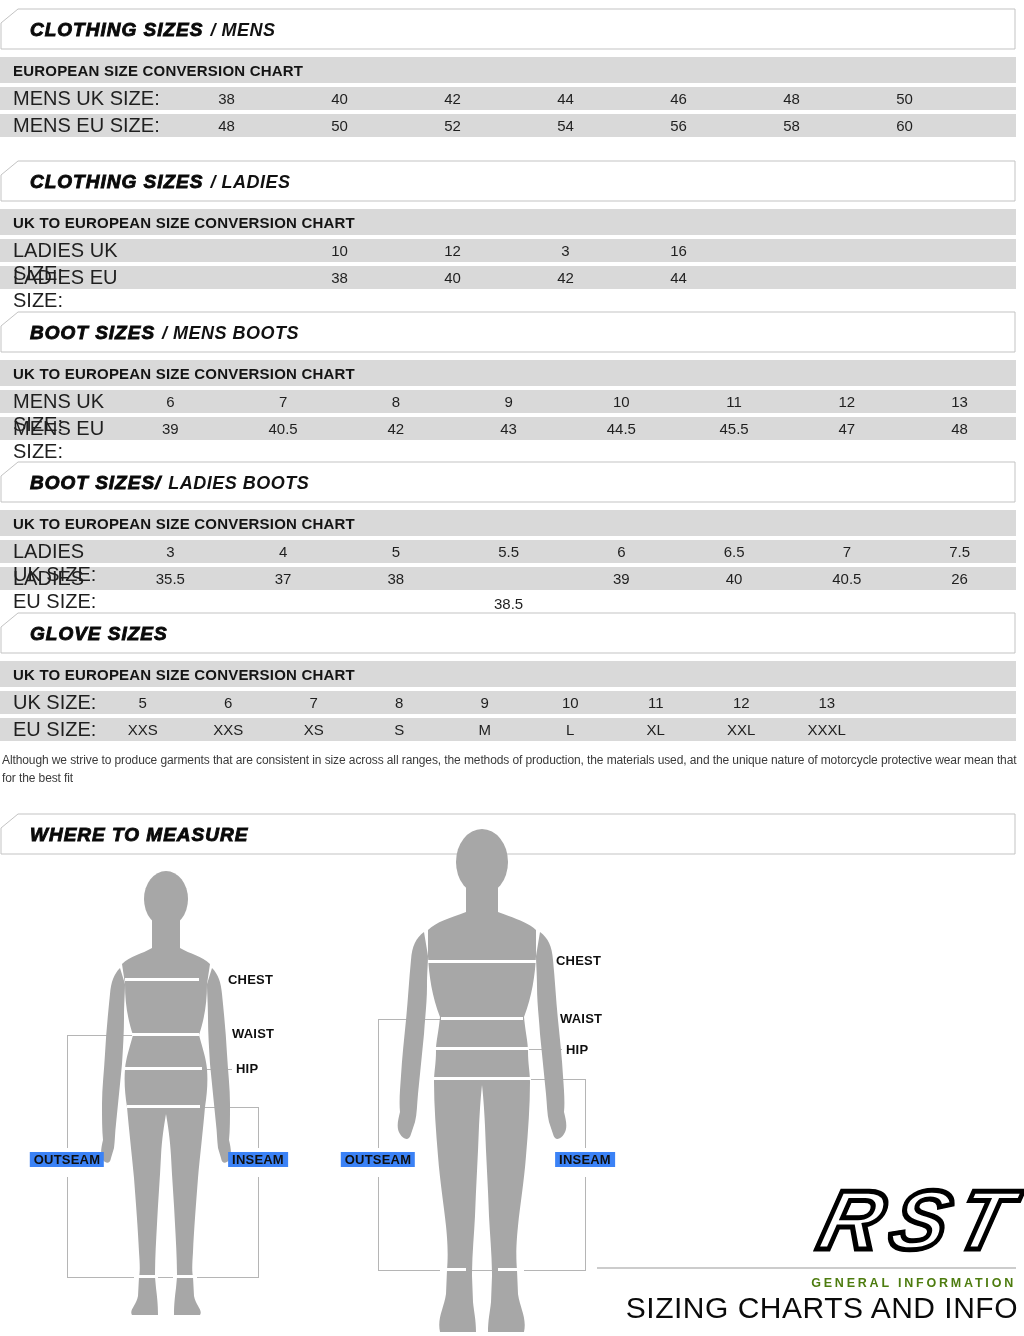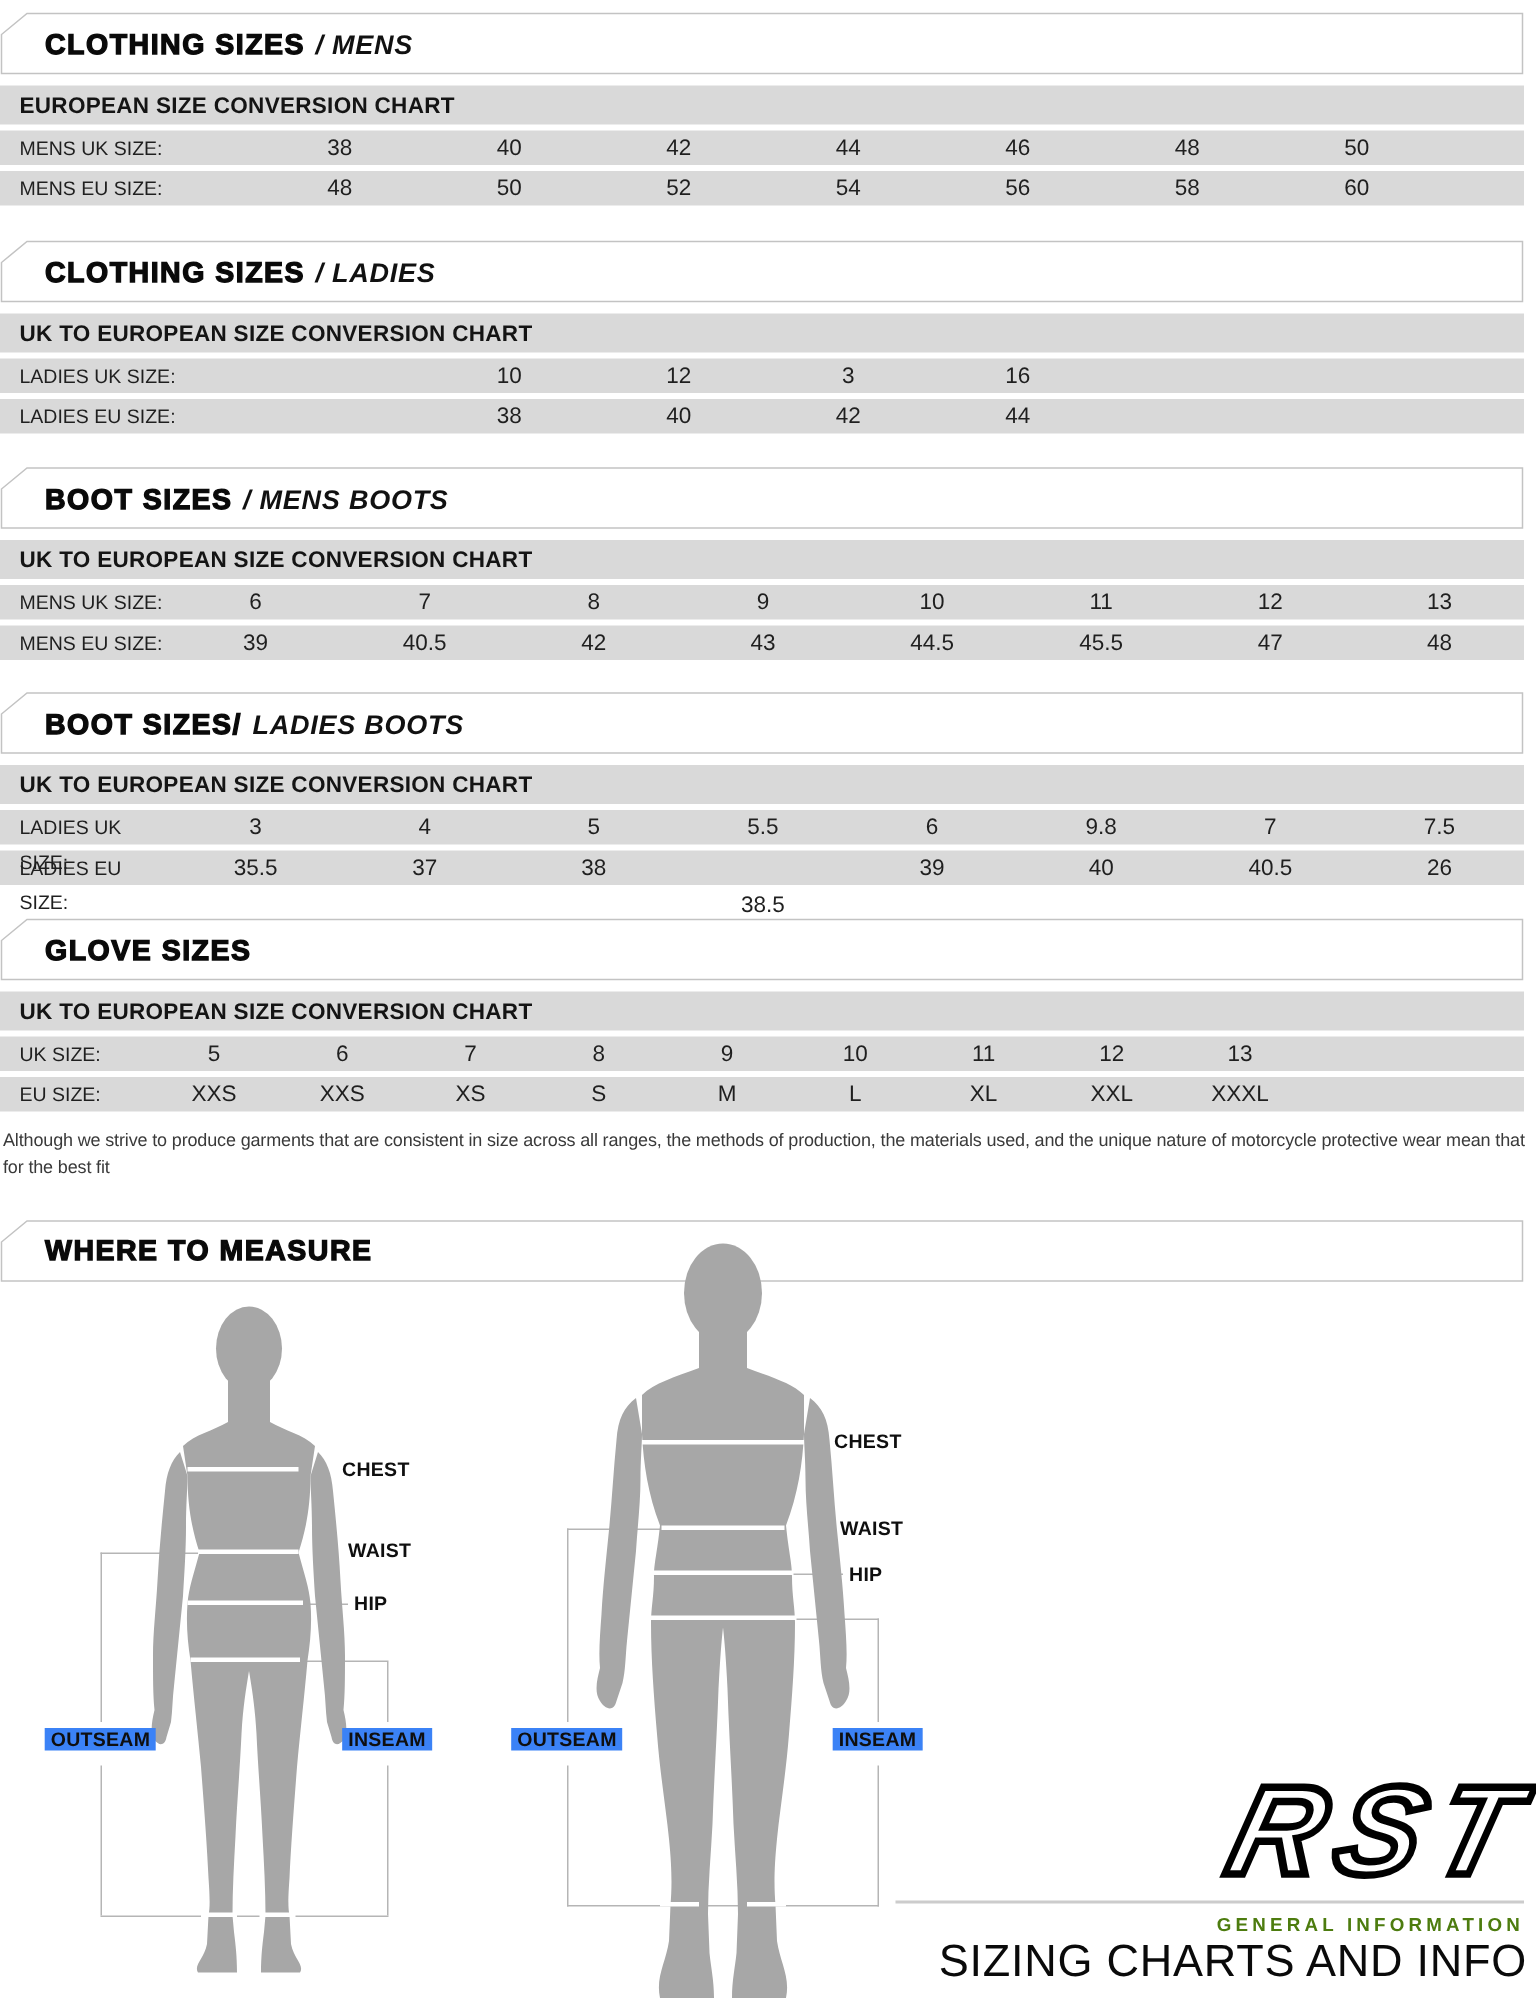--- a/index.html
+++ b/index.html
@@ -2,29 +2,29 @@
 <html><head>
 <meta charset="utf-8">
 <style>
   html,body{margin:0;padding:0;background:#fff;}
   #page{position:relative;width:1024px;height:1336px;background:#fff;overflow:hidden;
         font-family:"Liberation Sans",sans-serif;color:#1c1c1c;}
   .section{position:absolute;left:0;width:1016px;}
   .bar{position:relative;width:1016px;height:42px;}
   .bar svg{position:absolute;left:0;top:0;}
   .bar-text{position:absolute;left:30px;top:0;height:42px;line-height:44px;white-space:nowrap;}
-  .bar-main{font-weight:bold;font-size:19px;letter-spacing:1px;
+  .bar-main{font-style:italic;font-weight:bold;font-size:19px;letter-spacing:1px;
             color:#0a0a0a;-webkit-text-stroke:0.9px #0a0a0a;}
   .bar-sub{font-style:italic;font-weight:bold;font-size:18px;letter-spacing:0.5px;
            color:#111;margin-left:7px;}
   .subheader{margin-top:7px;height:26px;line-height:27px;background:#d9d9d9;
              padding-left:13px;font-weight:bold;font-size:15px;letter-spacing:0.2px;color:#141414;
              width:1003px;}
   .trow{display:flex;height:23px;line-height:23px;background:#d9d9d9;margin-top:4px;width:1016px;}
-  .tlabel{padding-left:13px;font-size:13px;color:#1f1f1f;box-sizing:border-box;}
+  .tlabel{padding-left:13px;font-size:20px;color:#1f1f1f;box-sizing:border-box;}
   .tcell{text-align:center;font-size:15px;color:#1f1f1f;flex:0 0 auto;}
   #disclaimer{position:absolute;left:2px;top:751px;width:1016px;font-size:12px;
               line-height:18px;color:#3a3a3a;letter-spacing:-0.1px;}
   
   .fig-svg{position:absolute;z-index:2;}
   .mline{position:absolute;background:#b5b5b5;z-index:1;}
   .mlabel{position:absolute;z-index:3;font-size:13px;font-weight:bold;color:#0f0f0f;
           letter-spacing:0.2px;white-space:nowrap;}
   .mlabel.center{transform:translateX(-50%);background:#3b82f6;padding:0 4px;}
   
@@ -147,21 +147,21 @@
     </div>
     <div class="subheader">UK TO EUROPEAN SIZE CONVERSION CHART</div>
     <div class="rows">
         <div class="trow">
           <div class="tlabel" style="width: 114px;">LADIES UK SIZE:</div>
           <div class="tcell" style="width: 112.75px;">3</div>
           <div class="tcell" style="width: 112.75px;">4</div>
           <div class="tcell" style="width: 112.75px;">5</div>
           <div class="tcell" style="width: 112.75px;">5.5</div>
           <div class="tcell" style="width: 112.75px;">6</div>
-          <div class="tcell" style="width: 112.75px;">9.8</div>
+          <div class="tcell" style="width: 112.75px;">6.5</div>
           <div class="tcell" style="width: 112.75px;">7</div>
           <div class="tcell" style="width: 112.75px;">7.5</div>
         </div>
         <div class="trow">
           <div class="tlabel" style="width: 114px;">LADIES EU SIZE:</div>
           <div class="tcell" style="width: 112.75px;">35.5</div>
           <div class="tcell" style="width: 112.75px;">37</div>
           <div class="tcell" style="width: 112.75px;">38</div>
           <div class="tcell" style="width: 112.75px; margin-top: 25px;">38.5</div>
           <div class="tcell" style="width: 112.75px;">39</div>

